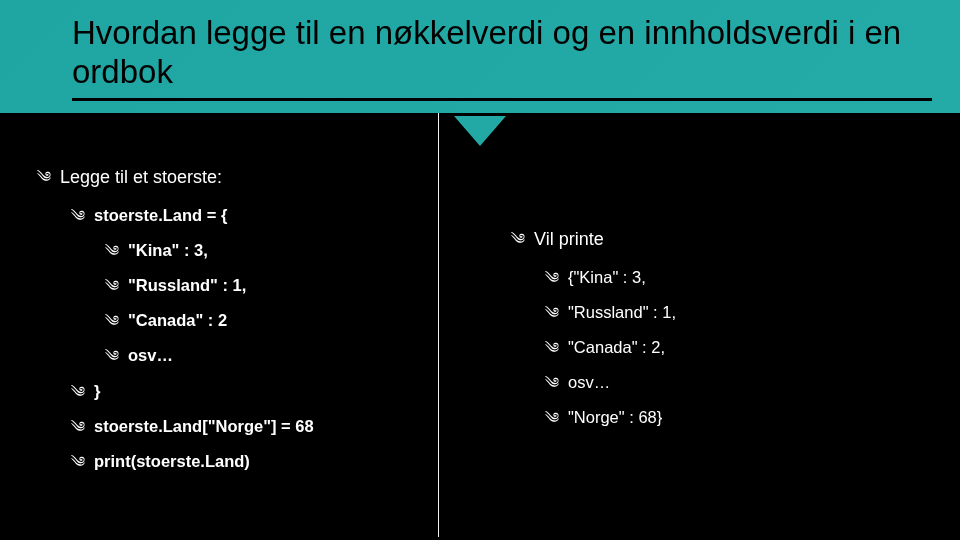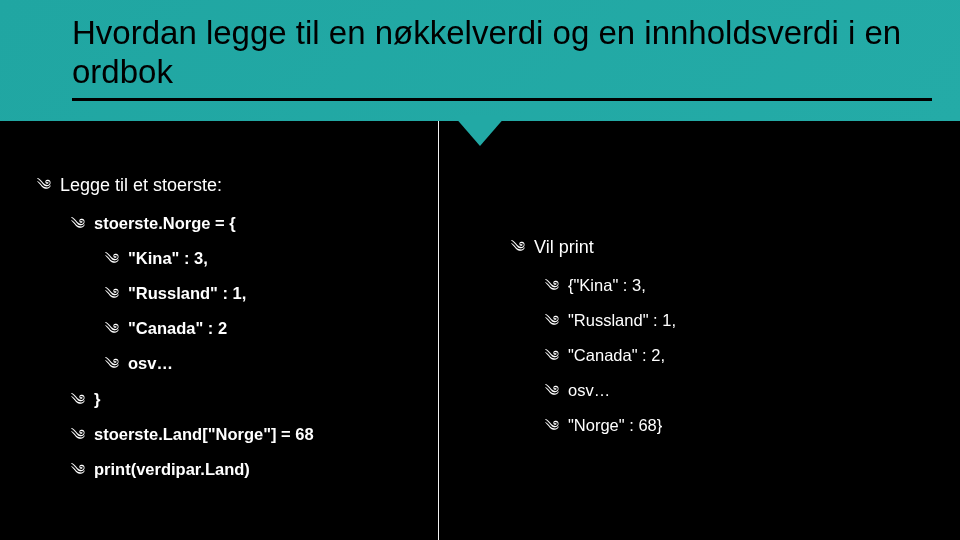--- a/index.html
+++ b/index.html
@@ -5,21 +5,21 @@
   * { margin: 0; padding: 0; box-sizing: border-box; }
   html, body { width: 960px; height: 540px; overflow: hidden; }
   body {
     font-family: Arial, Helvetica, sans-serif;
     background: #000;
     color: #fff;
   }
   .header {
     background: #22a9a5;
     background: linear-gradient(135deg, #20a6a2 0%, #24aba7 100%);
-    padding: 14px 28px 20px 72px;
+    padding: 14px 28px 12px 72px;
     position: relative;
   }
   .header h1 {
     color: #000;
     font-size: 33px;
     font-weight: 400;
     line-height: 1.18;
   }
   .header .rule {
     height: 3px;
@@ -97,21 +97,21 @@
 
   <div class="col-left">
 
     <div class="bullet lvl1">
       <span class="icon">༄</span>
       <span class="txt">Legge til et stoerste:</span>
     </div>
 
     <div class="bullet lvl2 small">
       <span class="icon">༄</span>
-      <span class="txt"><b>stoerste.Norge = {</b></span>
+      <span class="txt"><b>stoerste.Land = {</b></span>
     </div>
 
     <div class="bullet lvl3 small">
       <span class="icon">༄</span>
       <span class="txt"><b>"Kina" : 3,</b></span>
     </div>
     <div class="bullet lvl3 small">
       <span class="icon">༄</span>
       <span class="txt"><b>"Russland" : 1,</b></span>
     </div>
@@ -129,30 +129,30 @@
       <span class="txt"><b>}</b></span>
     </div>
 
     <div class="bullet lvl2 small">
       <span class="icon">༄</span>
       <span class="txt"><b>stoerste.Land["Norge"] = 68</b></span>
     </div>
 
     <div class="bullet lvl2 small">
       <span class="icon">༄</span>
-      <span class="txt"><b>print(verdipar.Land)</b></span>
+      <span class="txt"><b>print(stoerste.Land)</b></span>
     </div>
 
   </div>
 
   <div class="col-right">
 
     <div class="bullet lvl1">
       <span class="icon">༄</span>
-      <span class="txt">Vil print</span>
+      <span class="txt">Vil printe</span>
     </div>
 
     <div class="bullet lvl2 small">
       <span class="icon">༄</span>
       <span class="txt">{"Kina" : 3,</span>
     </div>
     <div class="bullet lvl2 small">
       <span class="icon">༄</span>
       <span class="txt">"Russland" : 1,</span>
     </div>

